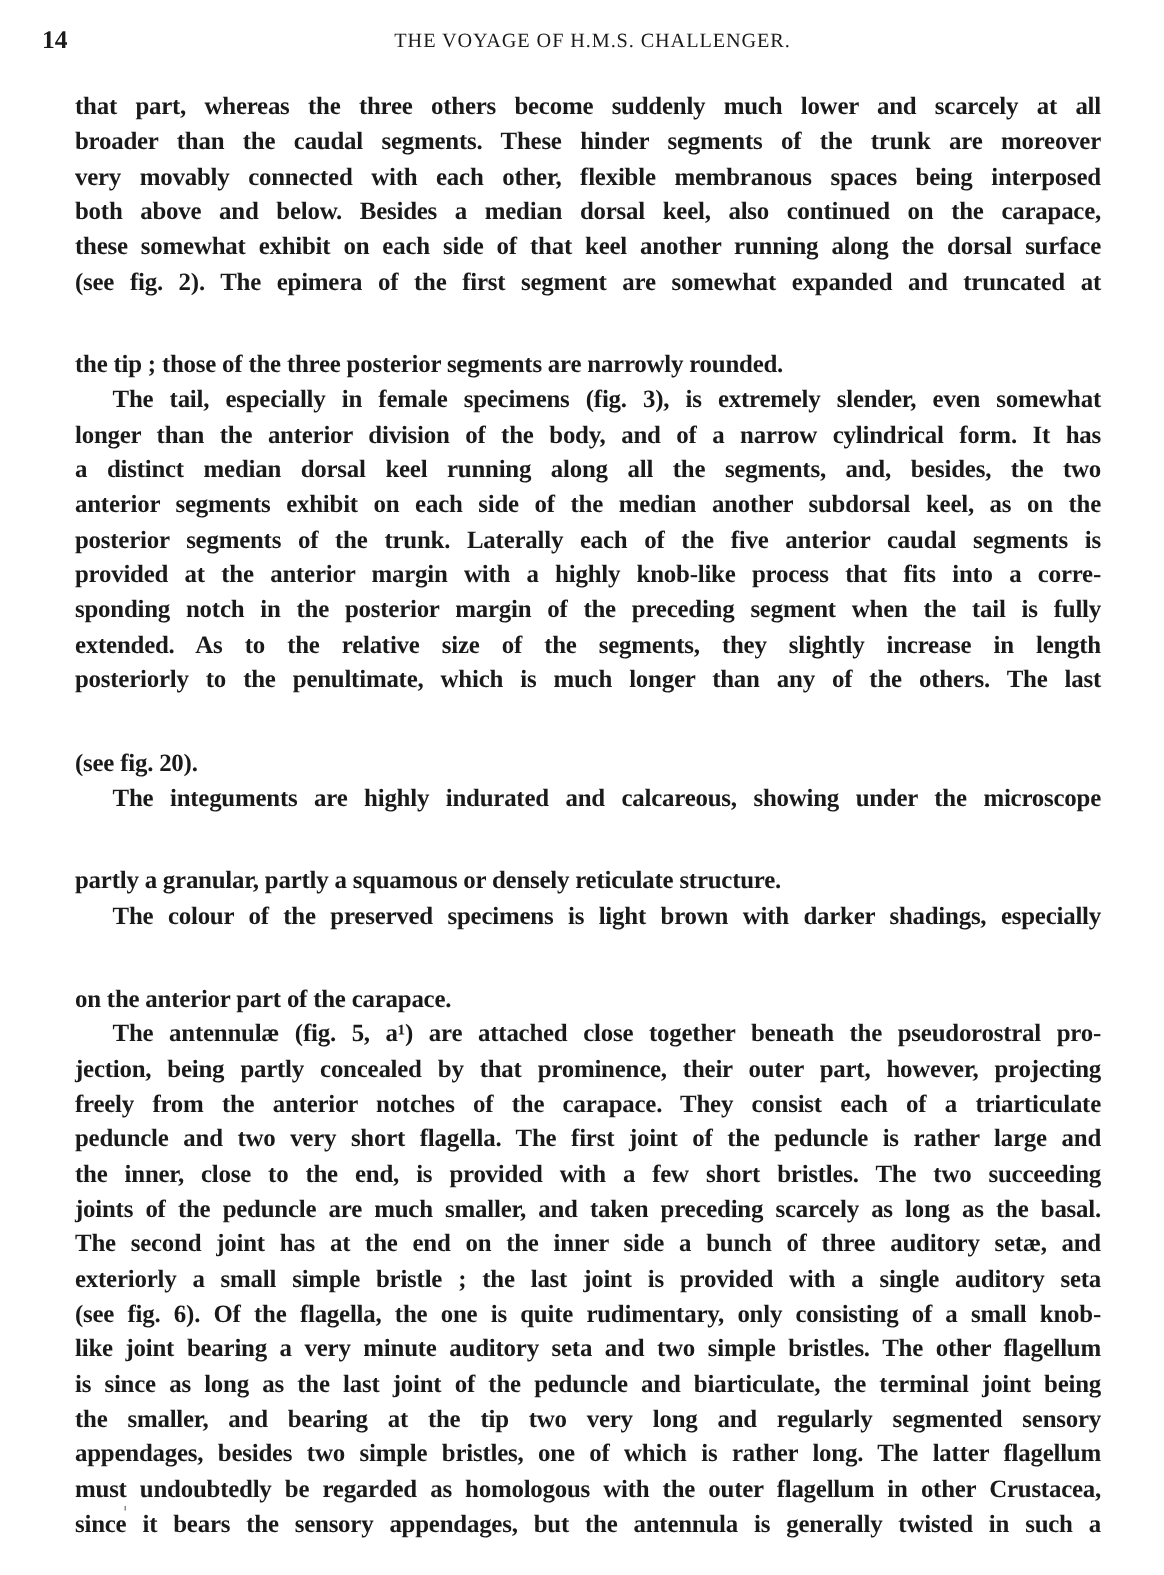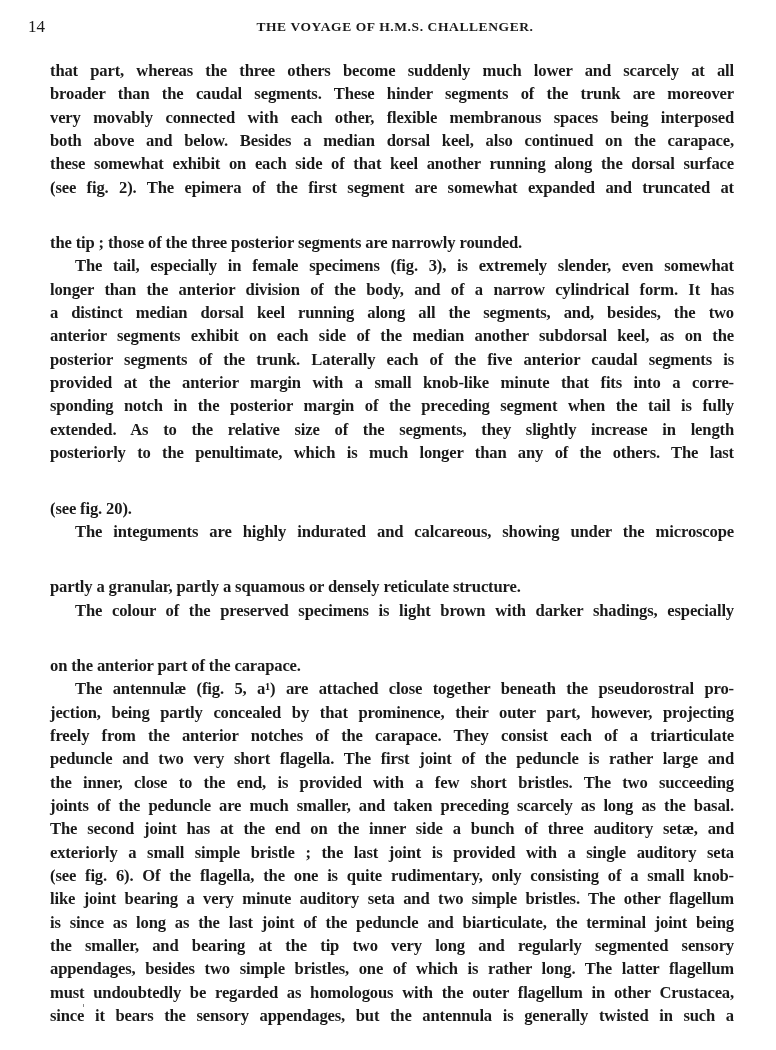--- a/index.html
+++ b/index.html
@@ -20,34 +20,33 @@
       top: 15px;
       left: 28px;
       width: 704px;
       height: 24px;
     }
     .page-number {
       position: absolute;
       left: 0;
       top: 0;
       font-size: 17px;
-      font-weight: normal;
+      font-weight: bold;
       line-height: 24px;
     }
     .running-title {
       position: absolute;
       left: 0;
       right: 0;
       top: 0;
       text-align: center;
       font-size: 13.5px;
       letter-spacing: 0.6px;
       line-height: 24px;
       padding-left: 30px;
-      font-weight: bold;
     }
     .body-text {
       position: absolute;
       top: 59px;
       left: 50px;
       width: 684px;
     }
     .line {
       display: block;
       height: 23.35px;
@@ -96,21 +95,21 @@
     <span class="line">(see fig. 2).  The epimera of the first segment are somewhat expanded and truncated at</span>
     <span class="line last">the tip ; those of the three posterior segments are narrowly rounded.</span>
   </div>
 
   <div class="para">
     <span class="line indent">The tail, especially in female specimens (fig. 3), is extremely slender, even somewhat</span>
     <span class="line">longer than the anterior division of the body, and of a narrow cylindrical form.  It has</span>
     <span class="line">a distinct median dorsal keel running along all the segments, and, besides, the two</span>
     <span class="line">anterior segments exhibit on each side of the median another subdorsal keel, as on the</span>
     <span class="line">posterior segments of the trunk.  Laterally each of the five anterior caudal segments is</span>
-    <span class="line">provided at the anterior margin with a small knob-like minute that fits into a corre-</span>
+    <span class="line">provided at the anterior margin with a highly knob-like process that fits into a corre-</span>
     <span class="line">sponding notch in the posterior margin of the preceding segment when the tail is fully</span>
     <span class="line">extended.  As to the relative size of the segments, they slightly increase in length</span>
     <span class="line">posteriorly to the penultimate, which is much longer than any of the others.  The last</span>
     <span class="line last">(see fig. 20).</span>
   </div>
 
   <div class="para">
     <span class="line indent">The integuments are highly indurated and calcareous, showing under the microscope</span>
     <span class="line last">partly a granular, partly a squamous or densely reticulate structure.</span>
   </div>

